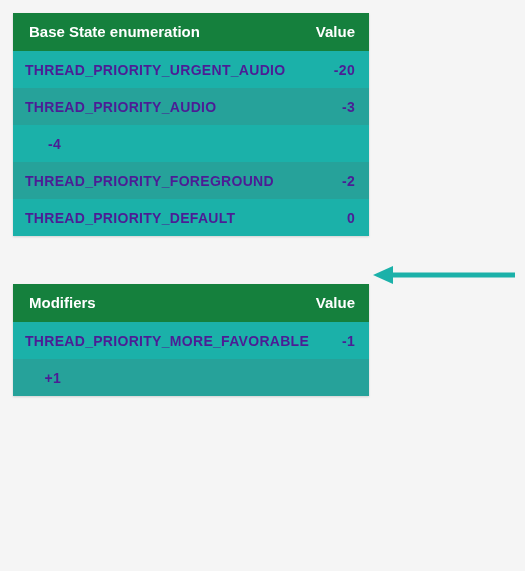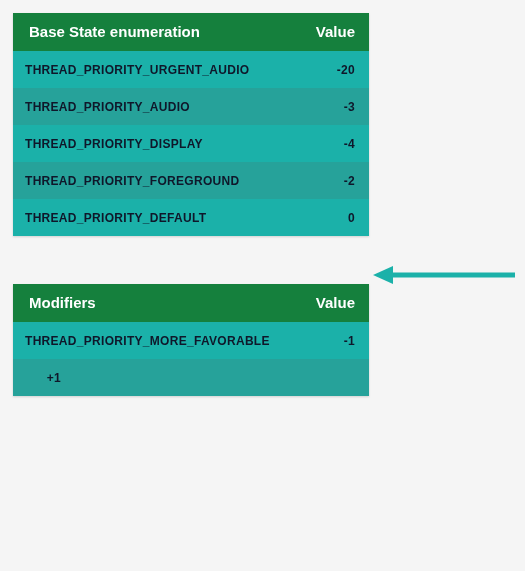--- a/index.html
+++ b/index.html
@@ -30,23 +30,23 @@
     color: #ffffff;
     font-weight: 700;
     font-size: 15px;
     padding: 10px 14px 10px 16px;
     height: 18px;
   }
   .row {
     display: flex;
     justify-content: space-between;
     align-items: center;
-    color: #0f172a;
+    color: #4c1d95;
     font-weight: 700;
-    font-size: 12px;
+    font-size: 14px;
     letter-spacing: 0.3px;
     padding: 0 14px 0 12px;
     height: 37px;
   }
   .row:nth-child(even) { background: #1bb1a9; }
   .row:nth-child(odd)  { background: #26a29a; }
   .row .name { white-space: nowrap; }
   .row .val {
     text-align: right;
     min-width: 36px;
@@ -74,21 +74,20 @@
     </div>
     <div class="row">
       <span class="name">THREAD_PRIORITY_URGENT_AUDIO</span>
       <span class="val">-20</span>
     </div>
     <div class="row">
       <span class="name">THREAD_PRIORITY_AUDIO</span>
       <span class="val">-3</span>
     </div>
     <div class="row">
-      <span class="name">THREAD_PRIORITY_DISPLAY</span>
       <span class="val">-4</span>
     </div>
     <div class="row">
       <span class="name">THREAD_PRIORITY_FOREGROUND</span>
       <span class="val">-2</span>
     </div>
     <div class="row">
       <span class="name">THREAD_PRIORITY_DEFAULT</span>
       <span class="val">0</span>
     </div>

